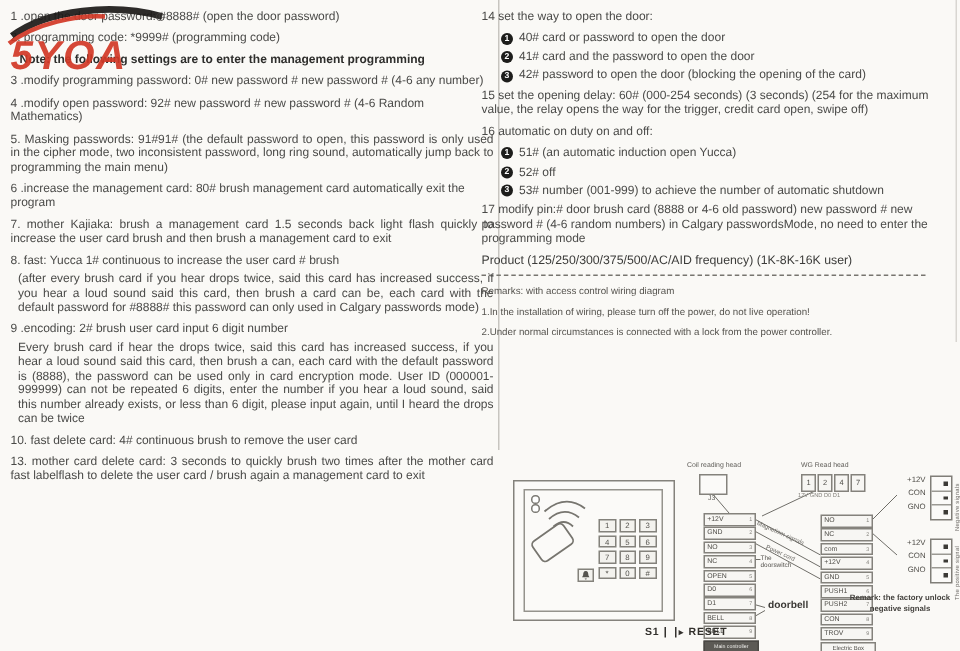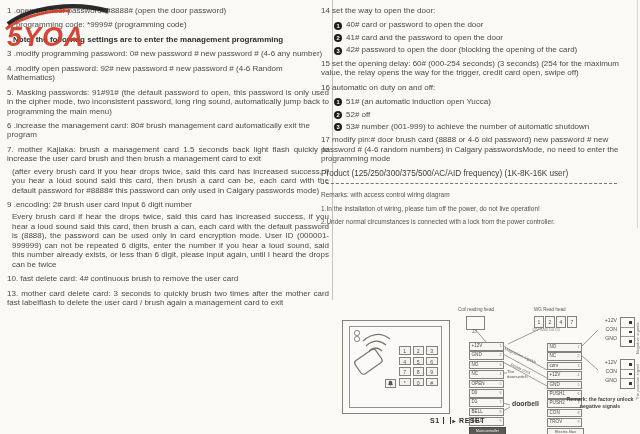--- a/index.html
+++ b/index.html
@@ -67,20 +67,21 @@
 
 <div class="col-left">
   <p>1 .open the door password: #8888# (open the door password)</p>
   <p>2. programming code: *9999# (programming code)</p>
   <p class="note" style="margin-left:6px">Note: the following settings are to enter the management programming</p>
   <p>3 .modify programming password: 0# new password # new password # (4-6 any number)</p>
   <p>4 .modify open password: 92# new password # new password # (4-6 Random Mathematics)</p>
   <p class="j">5. Masking passwords: 91#91# (the default password to open, this password is only used in the cipher mode, two inconsistent password, long ring sound, automatically jump back to programming the main menu)</p>
   <p>6 .increase the management card: 80# brush management card automatically exit the program</p>
   <p class="j">7. mother Kajiaka: brush a management card 1.5 seconds back light flash quickly to increase the user card brush and then brush a management card to exit</p>
+  <p>8. fast: Yucca 1# continuous to increase the user card # brush</p>
   <p class="sub j">(after every brush card if you hear drops twice, said this card has increased success, if you hear a loud sound said this card, then brush a card can be, each card with the default password for #8888# this password can only used in Calgary passwords mode)</p>
   <p>9 .encoding: 2# brush user card input 6 digit number</p>
   <p class="sub j">Every brush card if hear the drops twice, said this card has increased success, if you hear a loud sound said this card, then brush a can, each card with the default password is (8888), the password can be used only in card encryption mode. User ID (000001-999999) can not be repeated 6 digits, enter the number if you hear a loud sound, said this number already exists, or less than 6 digit, please input again, until I heard the drops can be twice</p>
   <p>10. fast delete card: 4# continuous brush to remove the user card</p>
   <p class="j">13. mother card delete card: 3 seconds to quickly brush two times after the mother card fast labelflash to delete the user card / brush again a management card to exit</p>
 </div>
 
 <div class="col-right">
   <p>14 set the way to open the door:</p>
   <div class="bullet">

